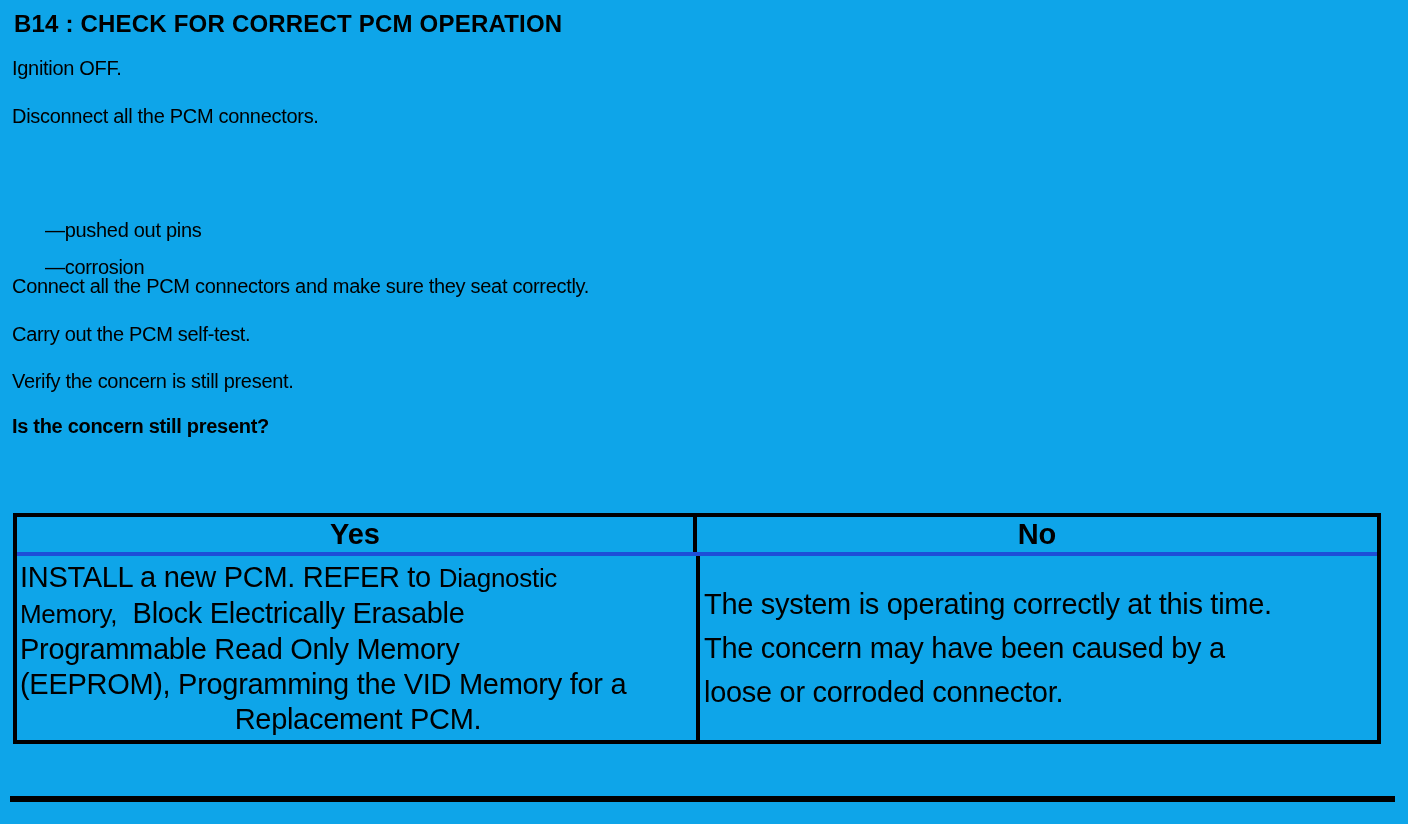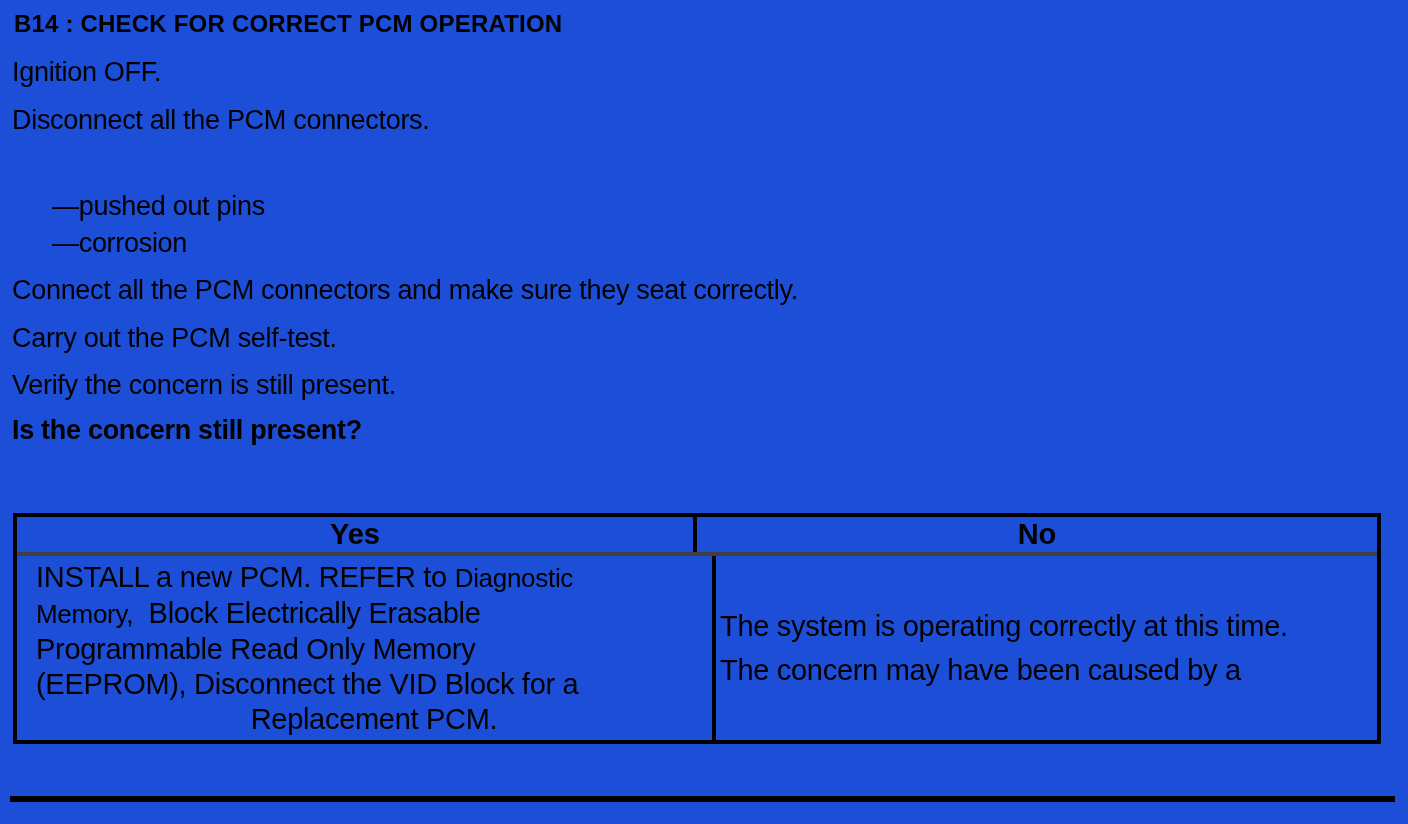--- a/index.html
+++ b/index.html
@@ -4,57 +4,57 @@
 <style>
   html, body {
     margin: 0;
     padding: 0;
     background: #ffffff;
   }
   .page {
     position: relative;
     width: 1408px;
     height: 824px;
-    background: #1d4ed8;
+    background: #0ea5e9;
     color: #000000;
     font-family: "Liberation Sans", sans-serif;
     overflow: hidden;
   }
   .doc-heading {
     position: absolute;
     left: 14px;
     top: 10px;
     font-size: 24px;
     font-weight: 700;
     white-space: pre;
     letter-spacing: 0.2px;
   }
   .step {
     position: absolute;
     left: 12px;
-    font-size: 27px;
+    font-size: 20px;
     letter-spacing: -0.3px;
     white-space: pre;
     line-height: 1.2;
   }
-  .step.indent { left: 52px; }
+  .step.indent { left: 45px; margin-top: 28px; }
   .step.bold { font-weight: 700; }
 
   
   .result-table {
     position: absolute;
     left: 13px;
     top: 513px;
     width: 1368px;
     box-sizing: border-box;
     border: 4px solid #000000;
   }
   .thead {
     display: flex;
-    border-bottom: 4px solid #404040;
+    border-bottom: 4px solid #1d4ed8;
     align-items: center;
   }
   .th {
     height: 35px;
     line-height: 34px;
     text-align: center;
     font-size: 29px;
     font-weight: 700;
   }
   .tbody { display: flex; }
@@ -63,21 +63,21 @@
     display: flex;
     flex-direction: column;
     justify-content: center;
     font-size: 29px;
     line-height: 35px;
     letter-spacing: -0.3px;
     overflow: hidden;
   }
   .col-yes { width: 676px; border-right: 4px solid #000000; }
   .col-no  { flex: 1; }
-  .td.col-yes { padding-left: 3px; margin-left: 16px; }
+  .td.col-yes { padding-left: 3px; }
   .td.col-no  { padding-left: 4px; gap: 9px; }
   .cell-line { white-space: pre; }
   .cell-line.center { text-align: center; }
   .ref { font-size: 26px; }
 
   .bottom-rule {
     position: absolute;
     left: 10px;
     top: 796px;
     width: 1385px;
@@ -104,25 +104,26 @@
   <div class="result-table">
     <div class="thead">
       <div class="th col-yes">Yes</div>
       <div class="th col-no">No</div>
     </div>
     <div class="tbody">
       <div class="td col-yes">
         <div class="cell-line"><span>INSTALL a new PCM. REFER to </span><span class="ref">Diagnostic</span></div>
         <div class="cell-line"><span class="ref">Memory,</span><span>  Block Electrically Erasable</span></div>
         <div class="cell-line"><span>Programmable Read Only Memory</span></div>
-        <div class="cell-line"><span>(EEPROM), Disconnect the VID Block for a</span></div>
+        <div class="cell-line"><span>(EEPROM), Programming the VID Memory for a</span></div>
         <div class="cell-line center"><span>Replacement PCM.</span></div>
       </div>
       <div class="td col-no">
         <div class="cell-line">The system is operating correctly at this time.</div>
         <div class="cell-line">The concern may have been caused by a</div>
+        <div class="cell-line">loose or corroded connector.</div>
       </div>
     </div>
   </div>
 
   <div class="bottom-rule"></div>
 
 </div>
 
 </body></html>

